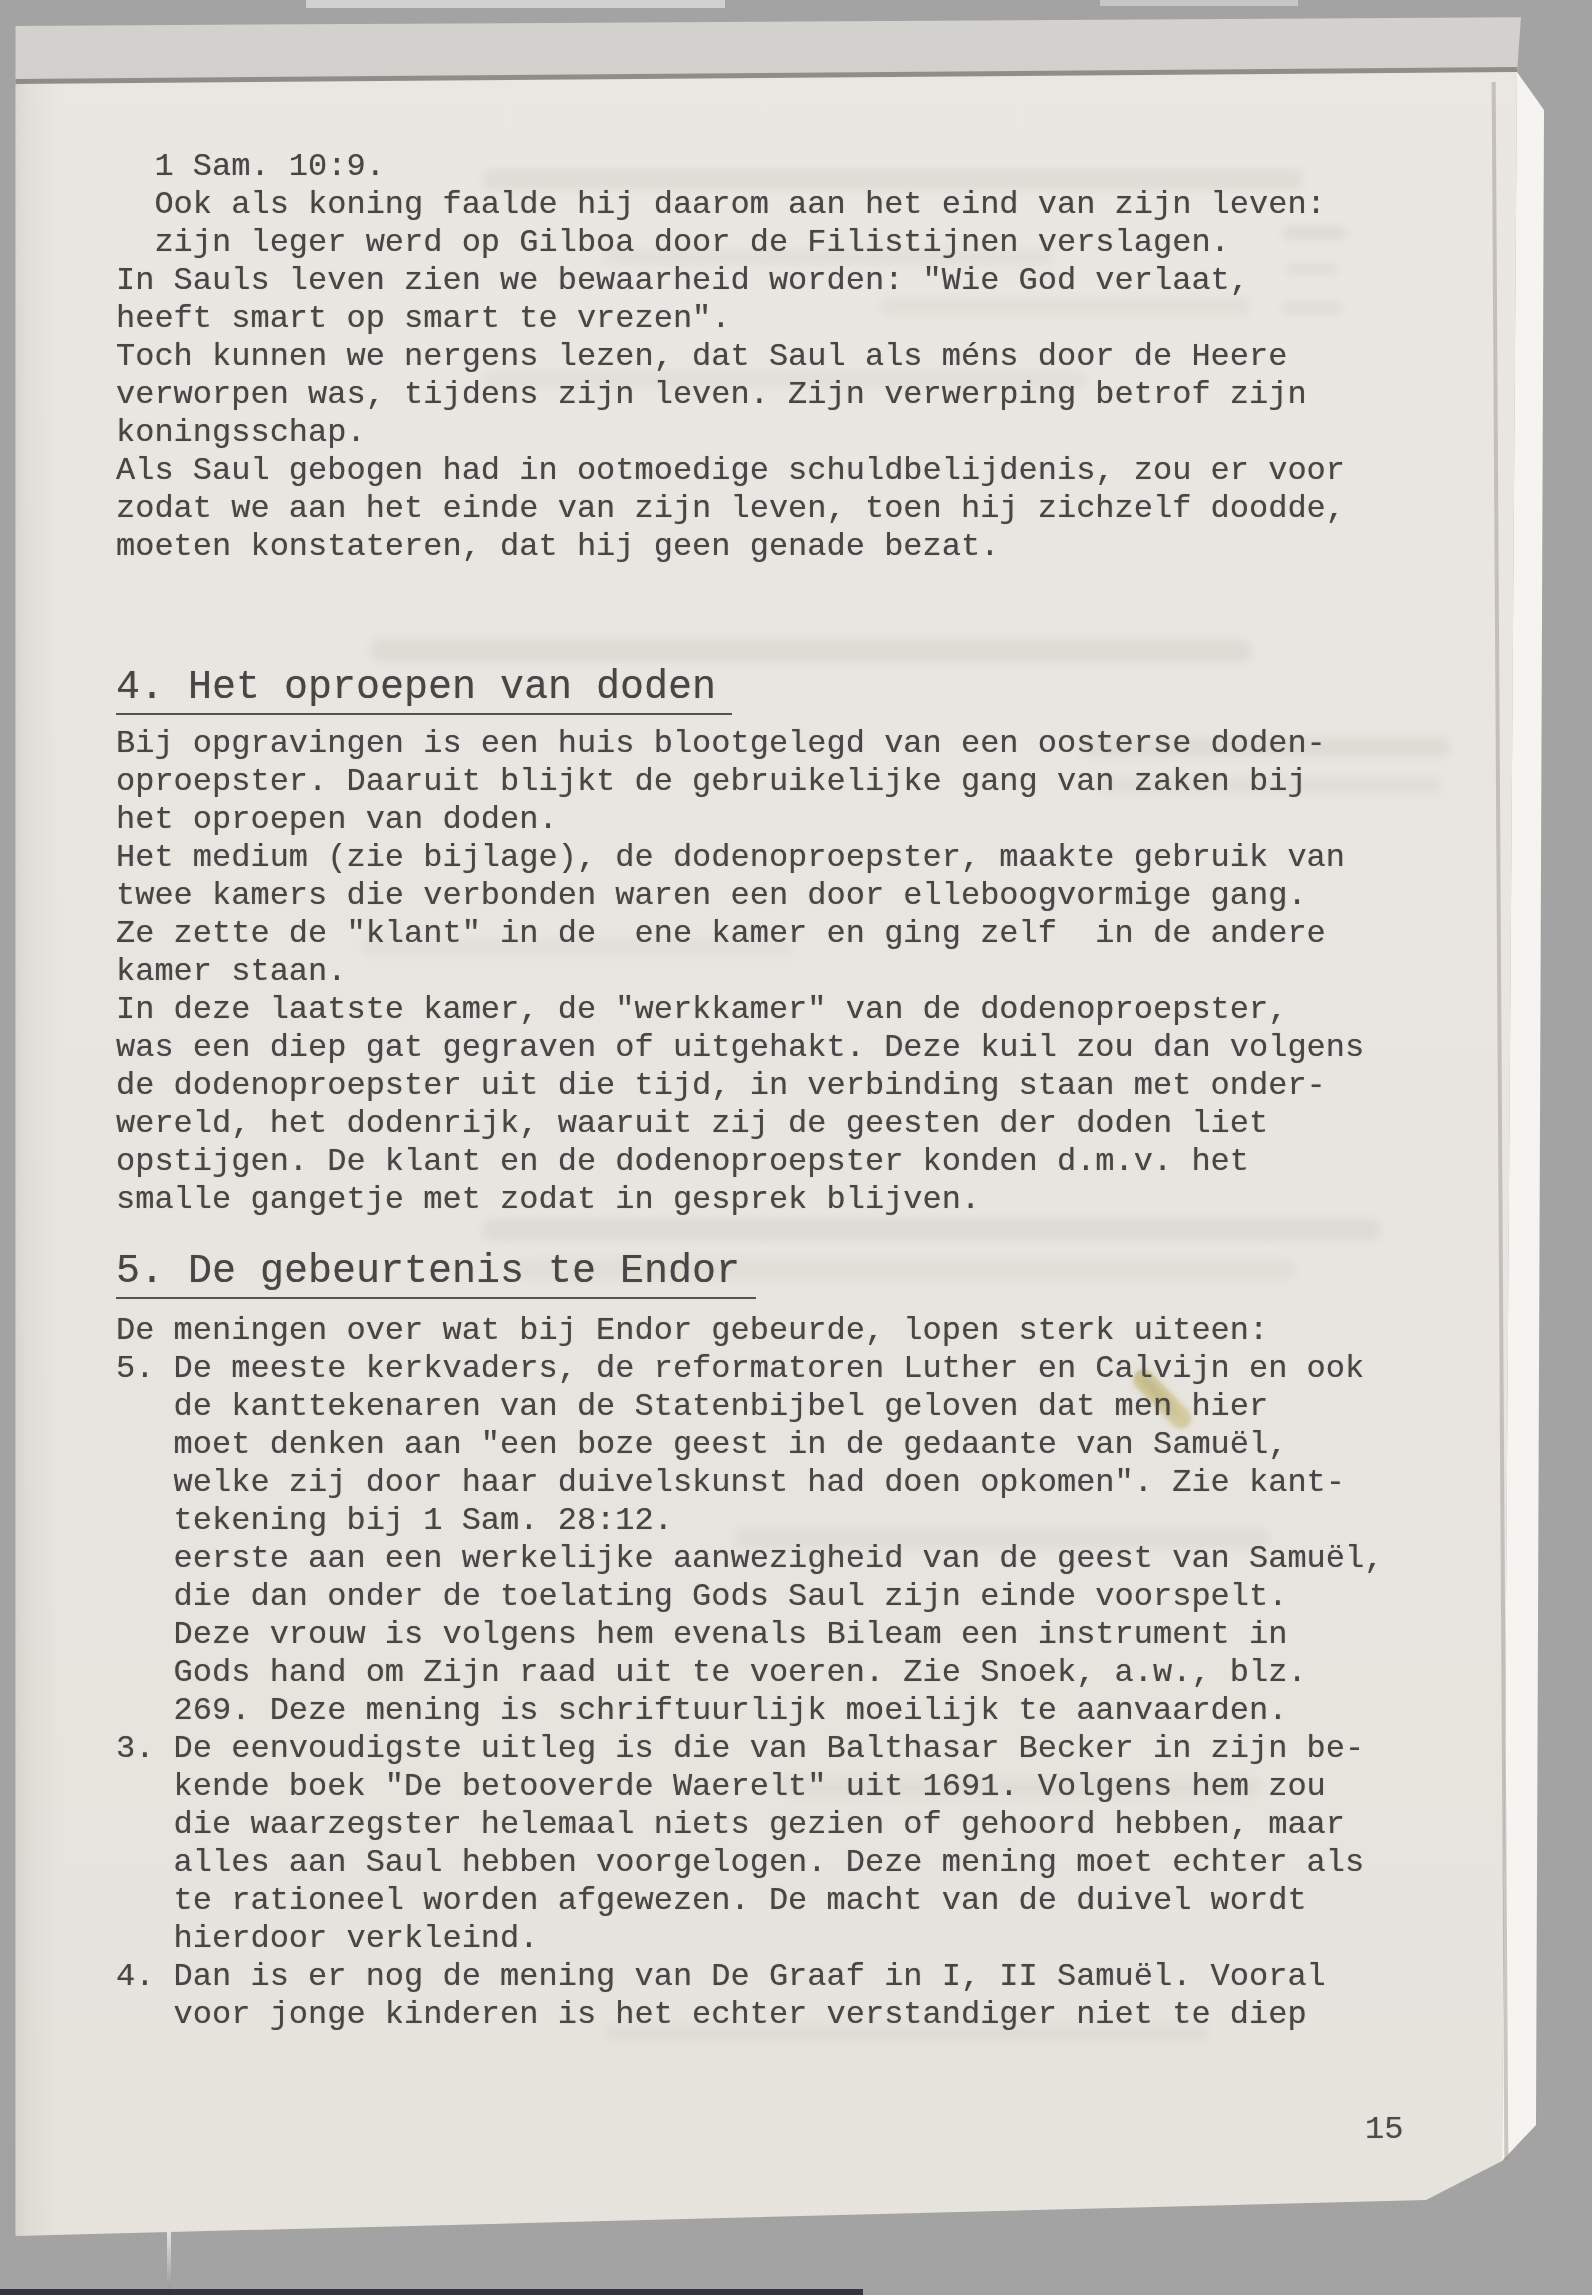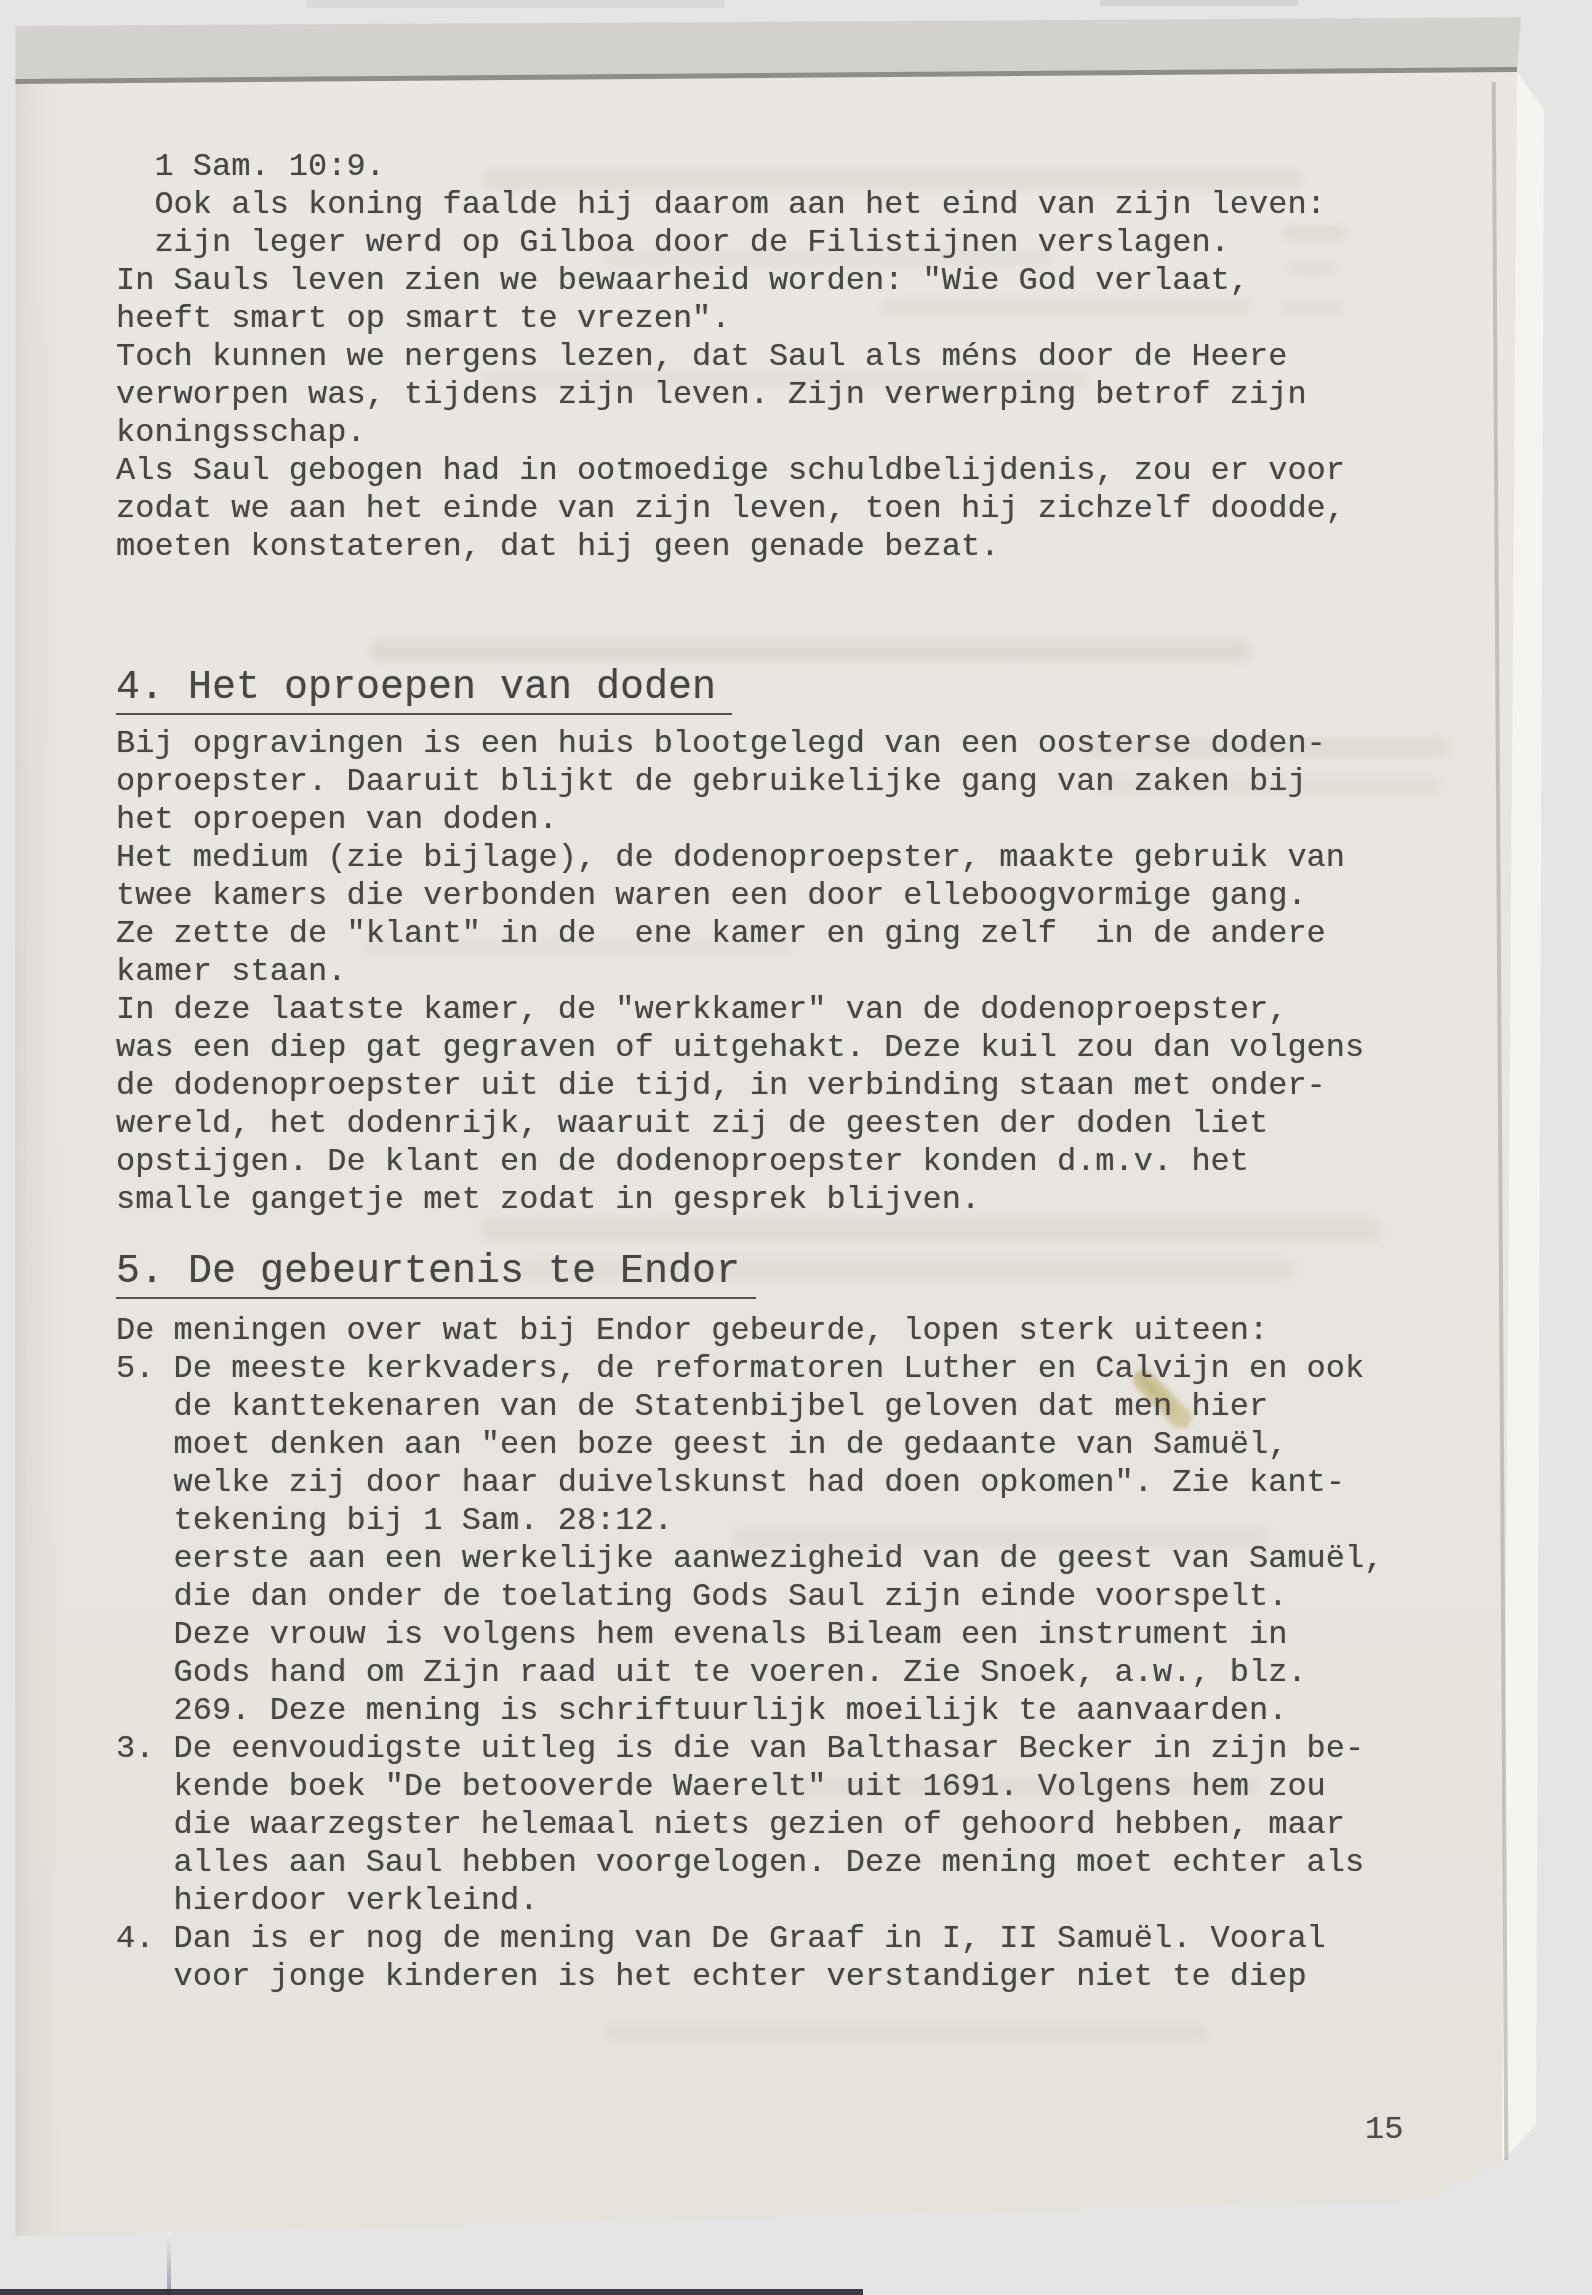--- a/index.html
+++ b/index.html
@@ -1,18 +1,18 @@
 <!DOCTYPE html>
 <html style="font-size:14px"><head>
 <meta charset="utf-8">
 <style>
   html,body{margin:0;padding:0;background:#000;}
   #scan{
     position:relative;width:1592px;height:2295px;overflow:hidden;
-    background:#e5e5e5;
+    background:#a3a3a3;
     font-family:"Liberation Mono","DejaVu Sans Mono",monospace;
   }
   .abs{position:absolute;}
   
   .top-bar-a{left:306px;top:0;width:419px;height:7.8px;background:#d9d9d7;opacity:.85;}
   .top-bar-b{left:1100px;top:0;width:198px;height:6px;background:#cfcfcd;opacity:.8;}
   
   .stack-band{
     left:0;top:0;width:1592px;height:2295px;
     clip-path:polygon(15.5px 26px,1521px 17.3px,1517px 72px,15.5px 84px);
@@ -151,20 +151,21 @@
         <div class="tline">   tekening bij 1 Sam. 28:12.</div>
         <div class="tline">   eerste aan een werkelijke aanwezigheid van de geest van Samuël,</div>
         <div class="tline">   die dan onder de toelating Gods Saul zijn einde voorspelt.</div>
         <div class="tline">   Deze vrouw is volgens hem evenals Bileam een instrument in</div>
         <div class="tline">   Gods hand om Zijn raad uit te voeren. Zie Snoek, a.w., blz.</div>
         <div class="tline">   269. Deze mening is schriftuurlijk moeilijk te aanvaarden.</div>
         <div class="tline">3. De eenvoudigste uitleg is die van Balthasar Becker in zijn be-</div>
         <div class="tline">   kende boek "De betooverde Waerelt" uit 1691. Volgens hem zou</div>
         <div class="tline">   die waarzegster helemaal niets gezien of gehoord hebben, maar</div>
         <div class="tline">   alles aan Saul hebben voorgelogen. Deze mening moet echter als</div>
+        <div class="tline">   te rationeel worden afgewezen. De macht van de duivel wordt</div>
         <div class="tline">   hierdoor verkleind.</div>
         <div class="tline">4. Dan is er nog de mening van De Graaf in I, II Samuël. Vooral</div>
         <div class="tline">   voor jonge kinderen is het echter verstandiger niet te diep</div>
       </div>
     </div>
 
   <div class="abs page-num">15</div>
 
   <div class="abs bottom-line"></div>
   <div class="abs bottom-strip"></div>

